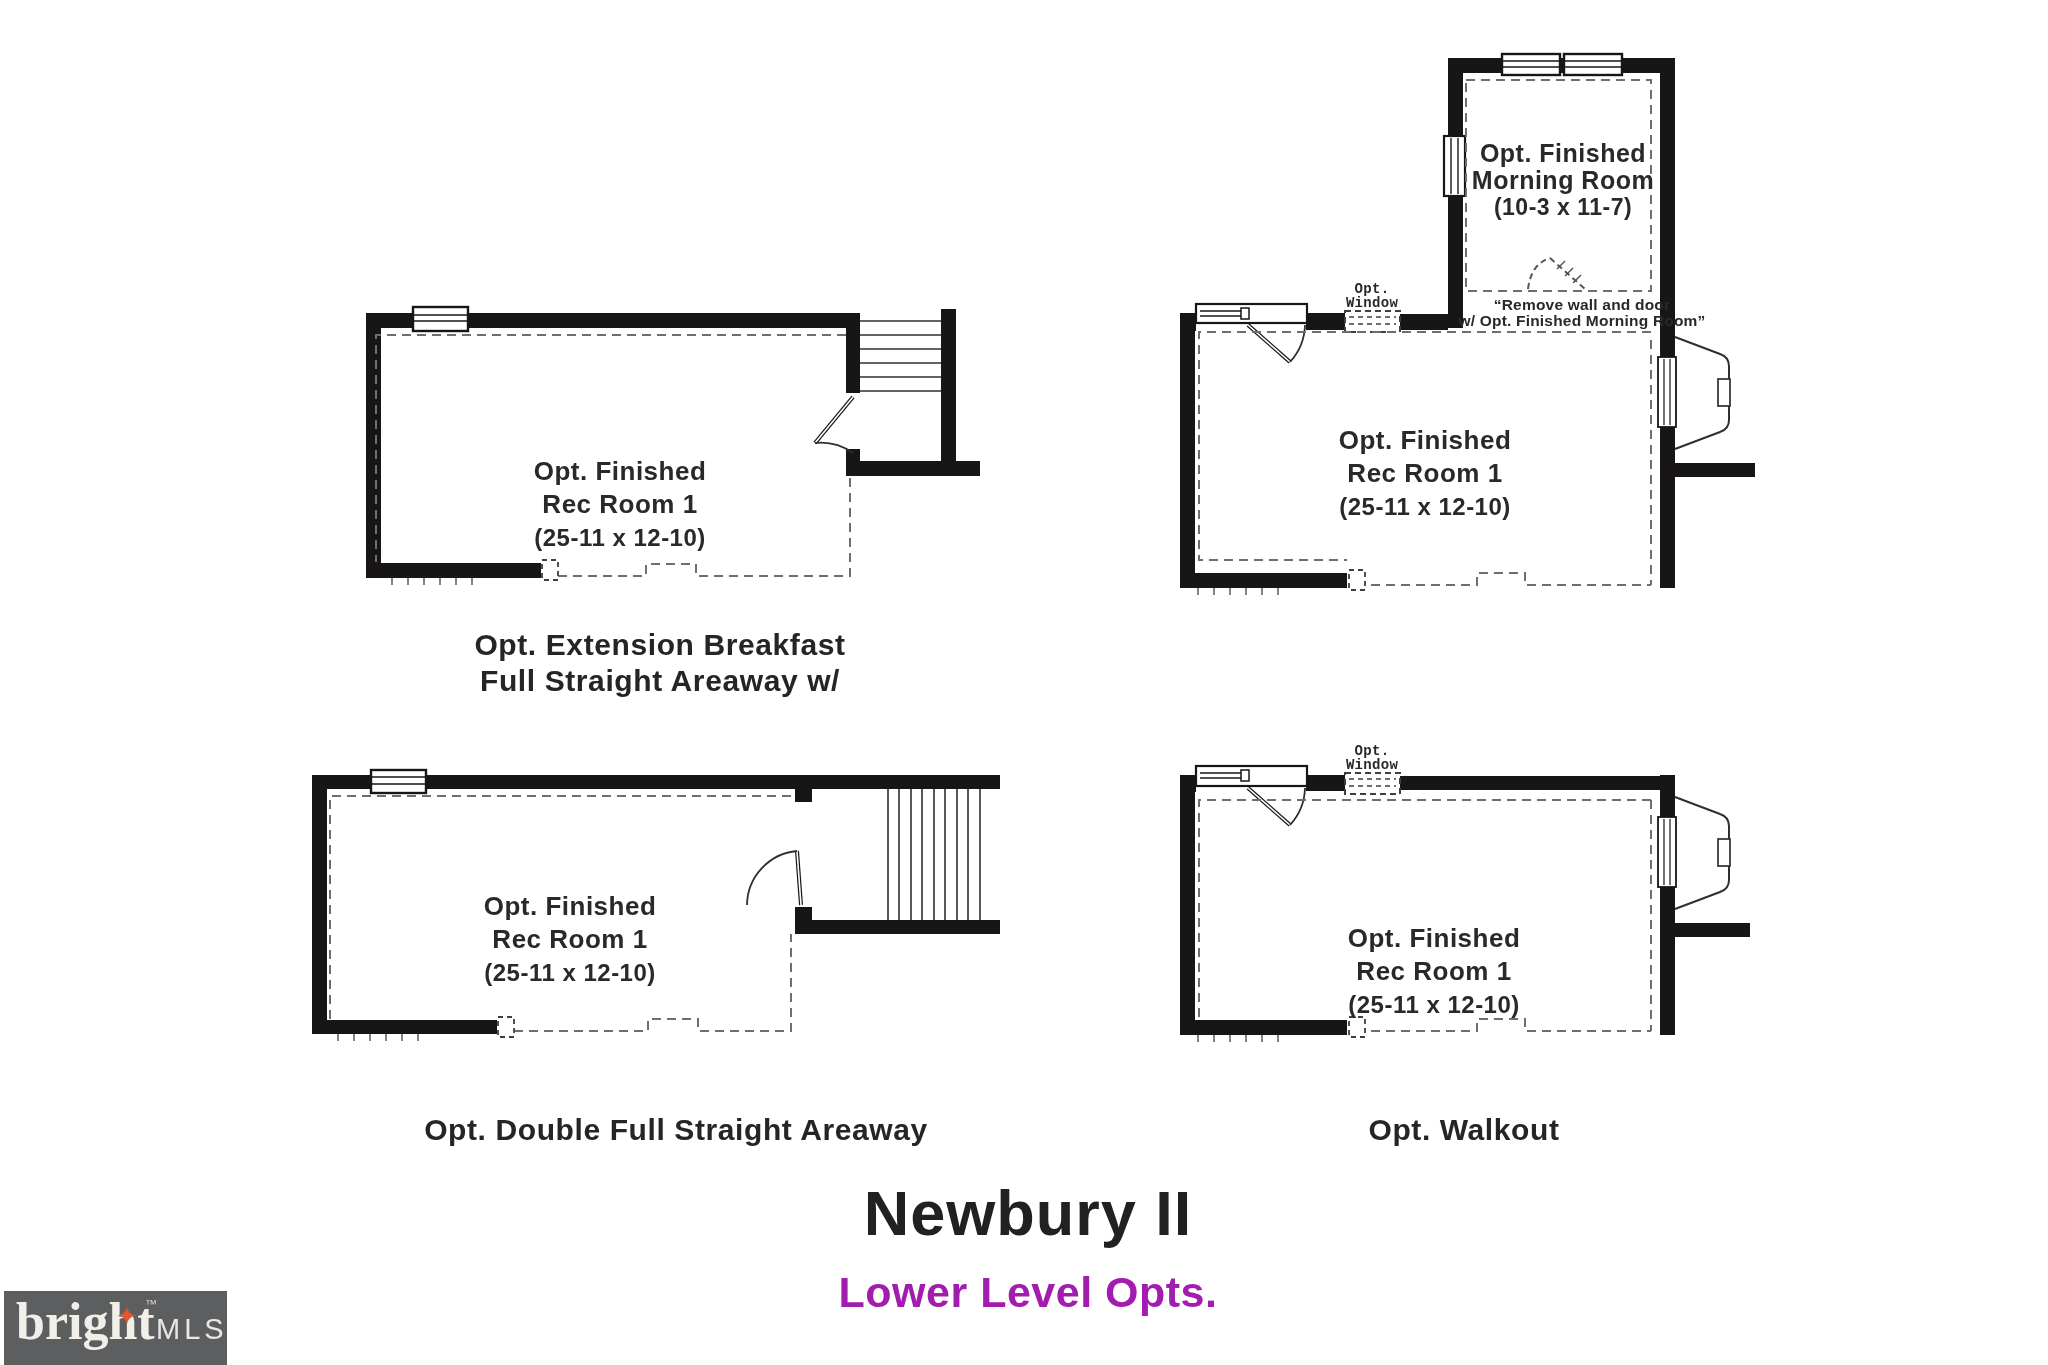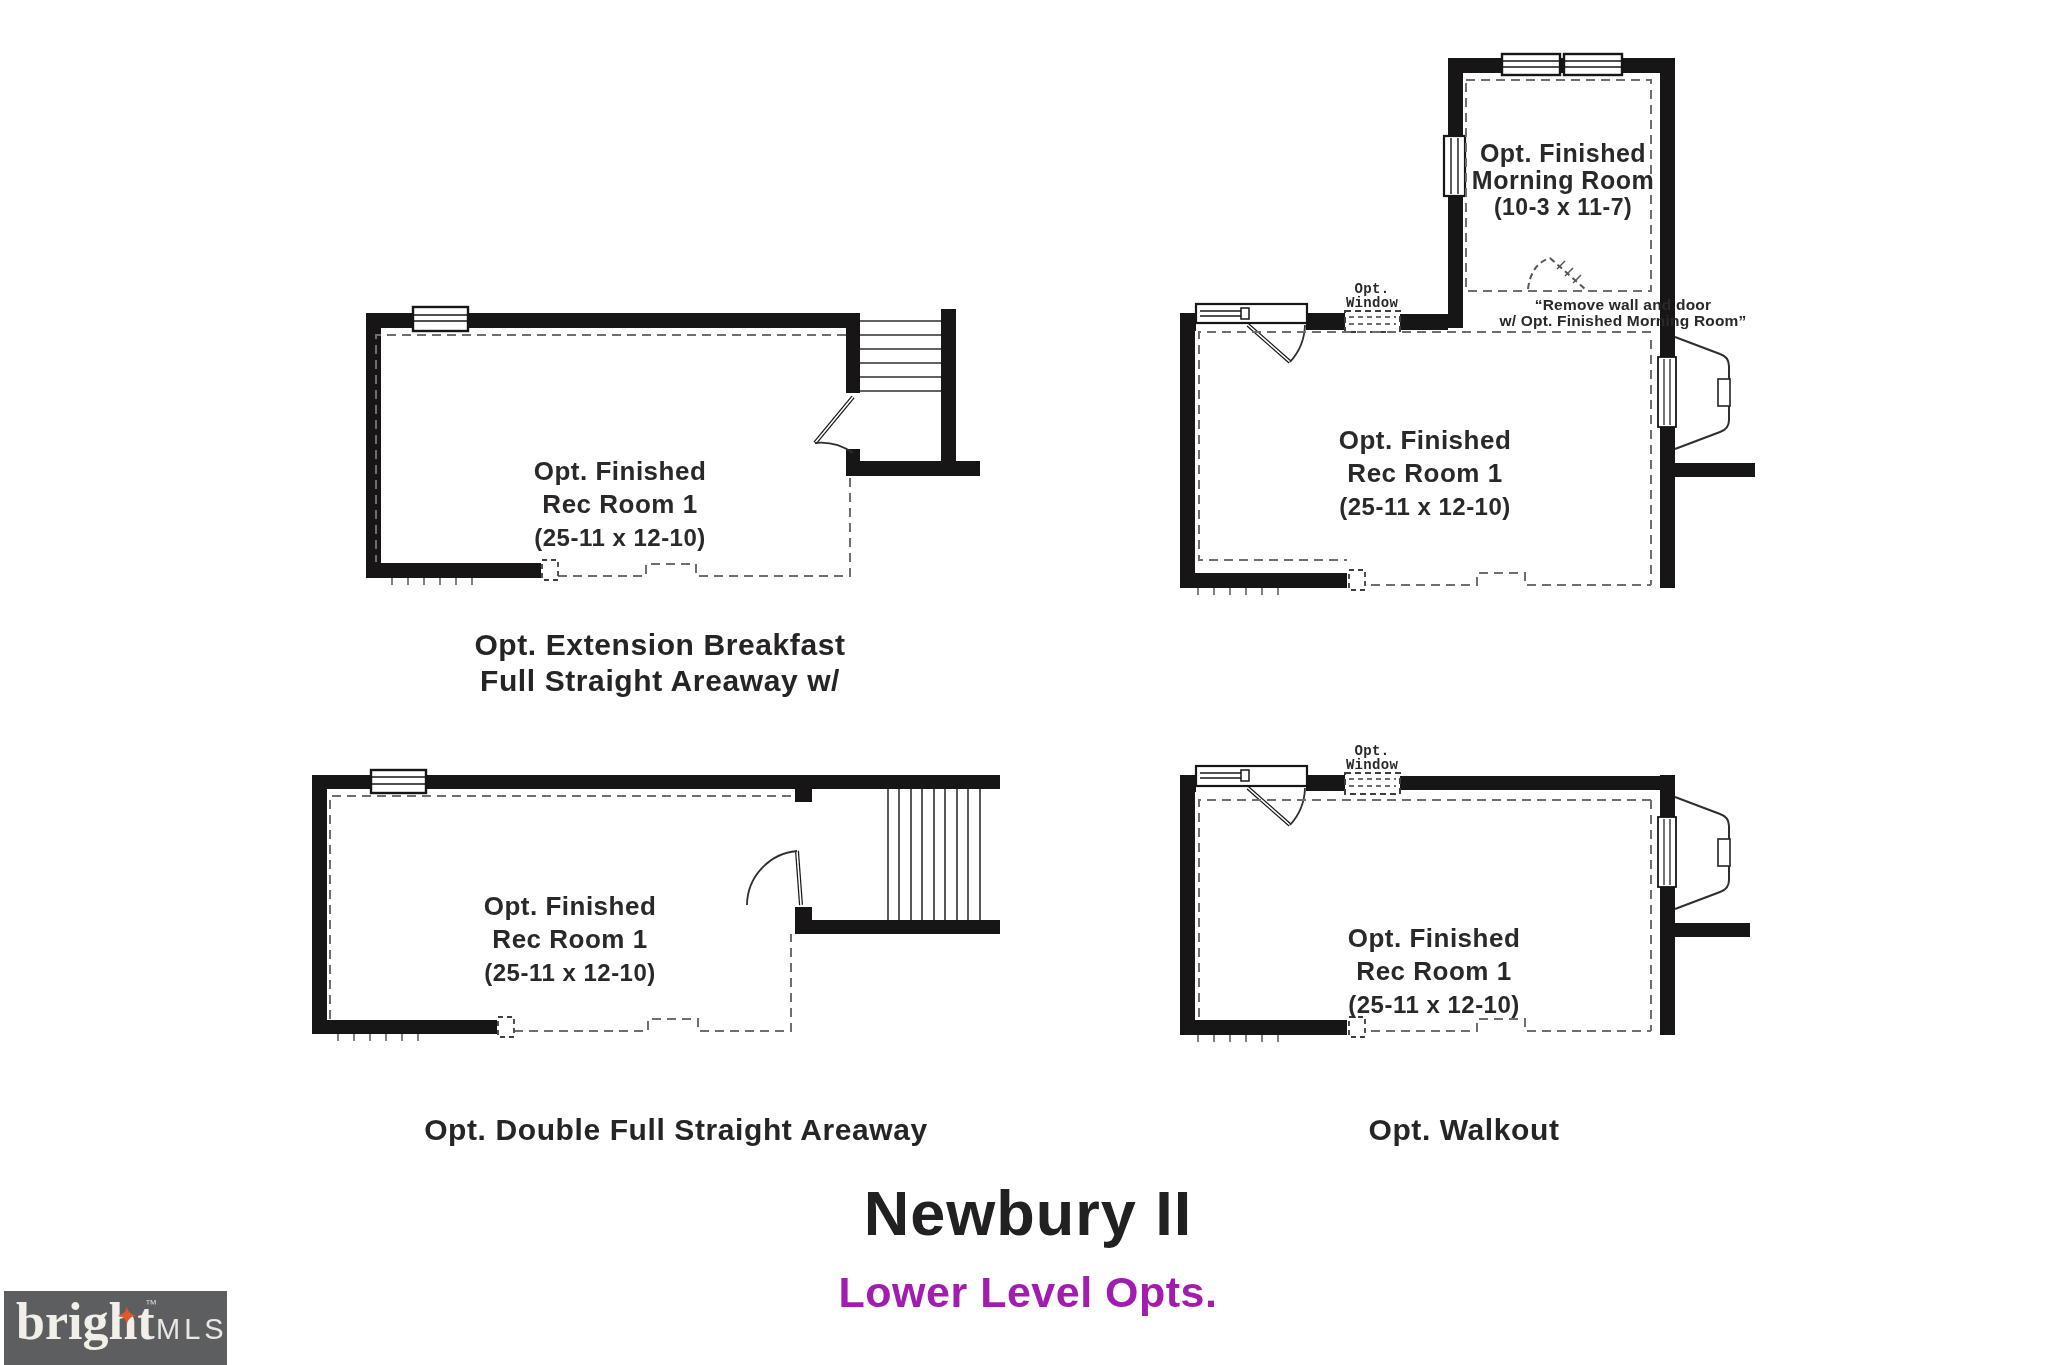--- a/index.html
+++ b/index.html
@@ -277,21 +277,21 @@
 
   <div class="lbl mr" style="left:1563px;top:140px;">
     <div>Opt. Finished</div>
     <div>Morning Room</div>
     <div class="dims">(10-3 x 11-7)</div>
   </div>
   <div class="lbl small-lbl" style="left:1372px;top:282px;">
     <div>Opt.</div>
     <div>Window</div>
   </div>
-  <div class="lbl note" style="left:1623px;top:297px;">
+  <div class="lbl note" style="left:1582px;top:297px;">
     <div>“Remove wall and door</div>
     <div>w/ Opt. Finished Morning Room”</div>
   </div>
   <div class="lbl room" style="left:1425px;top:424px;">
     <div>Opt. Finished</div>
     <div>Rec Room 1</div>
     <div class="dims">(25-11 x 12-10)</div>
   </div>
 
   <div class="lbl room" style="left:570px;top:890px;">

